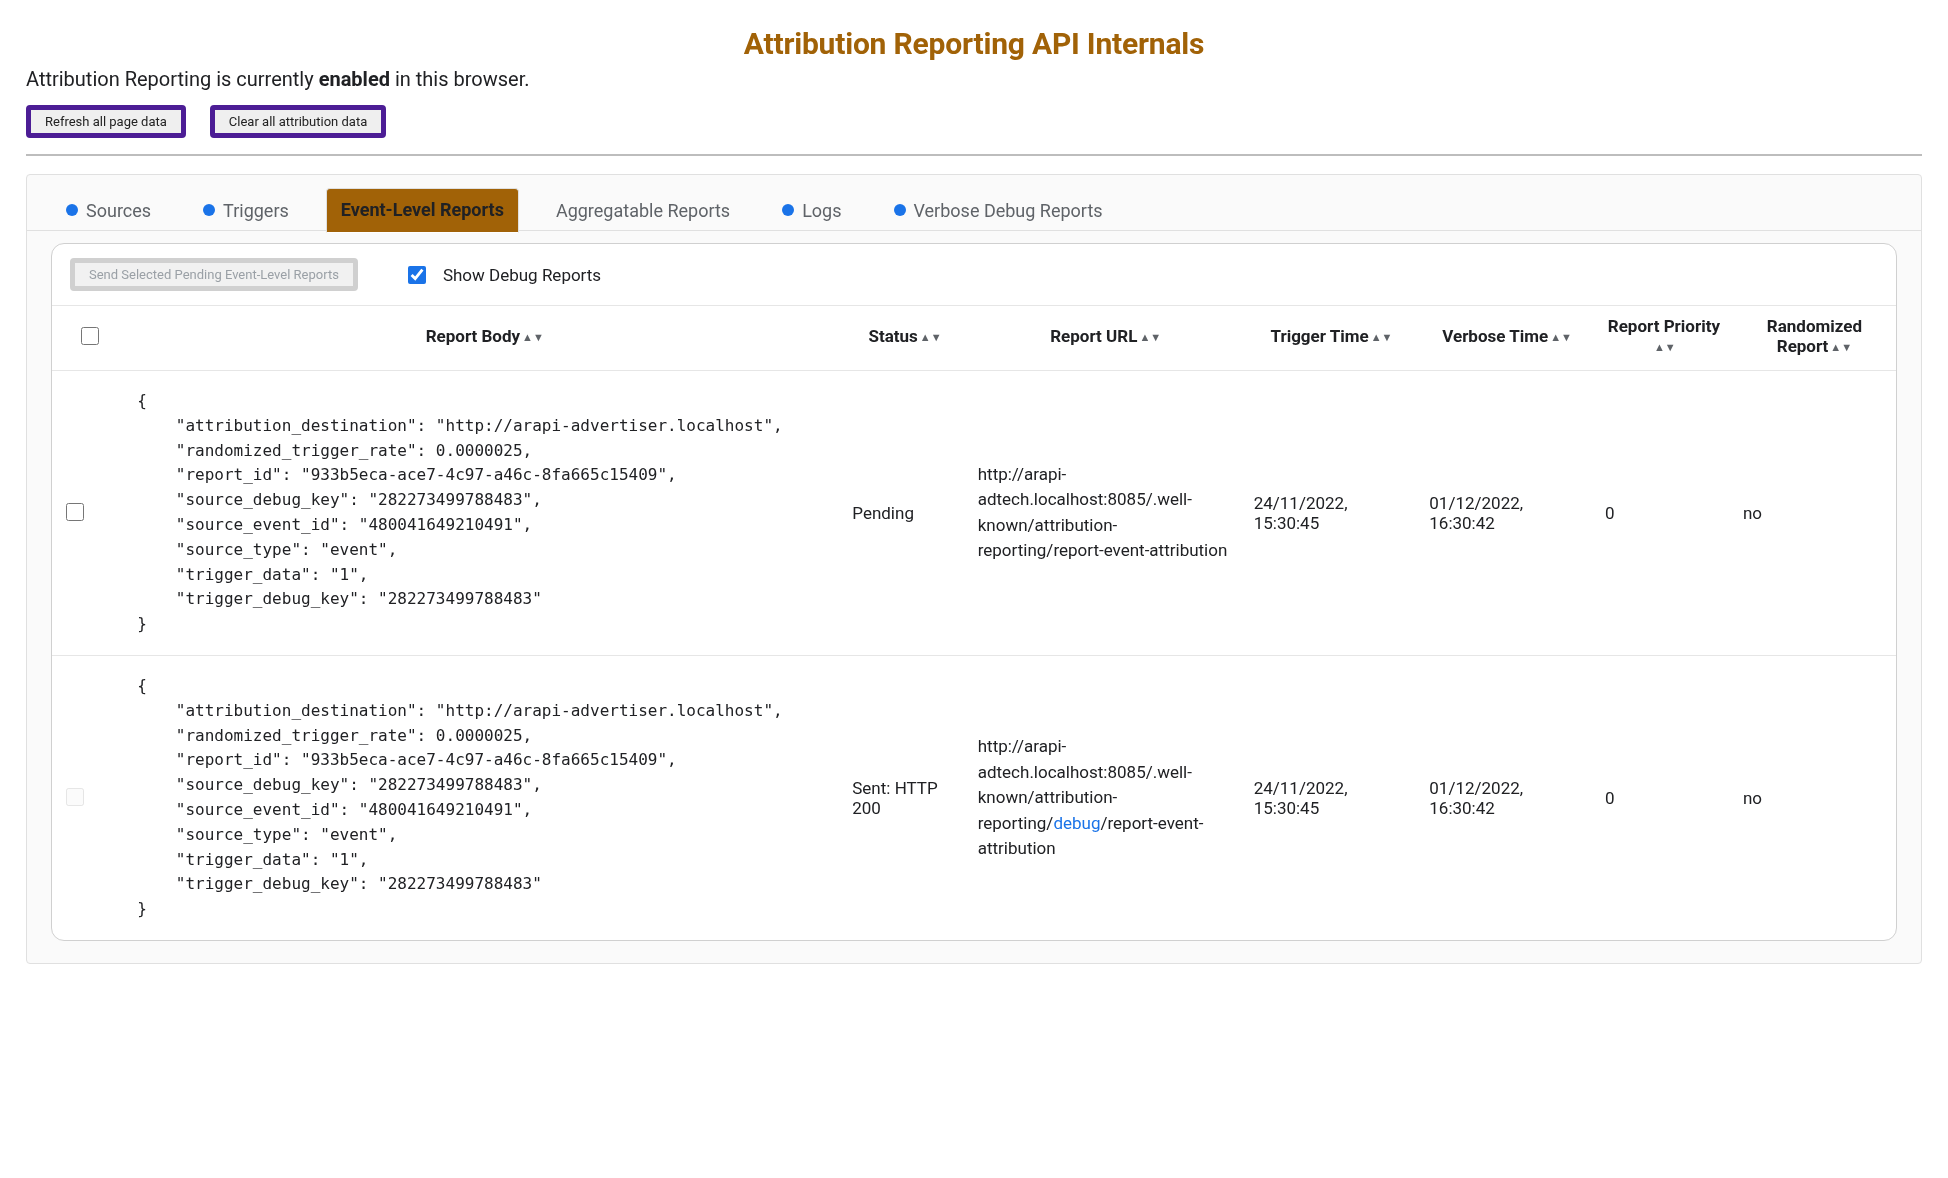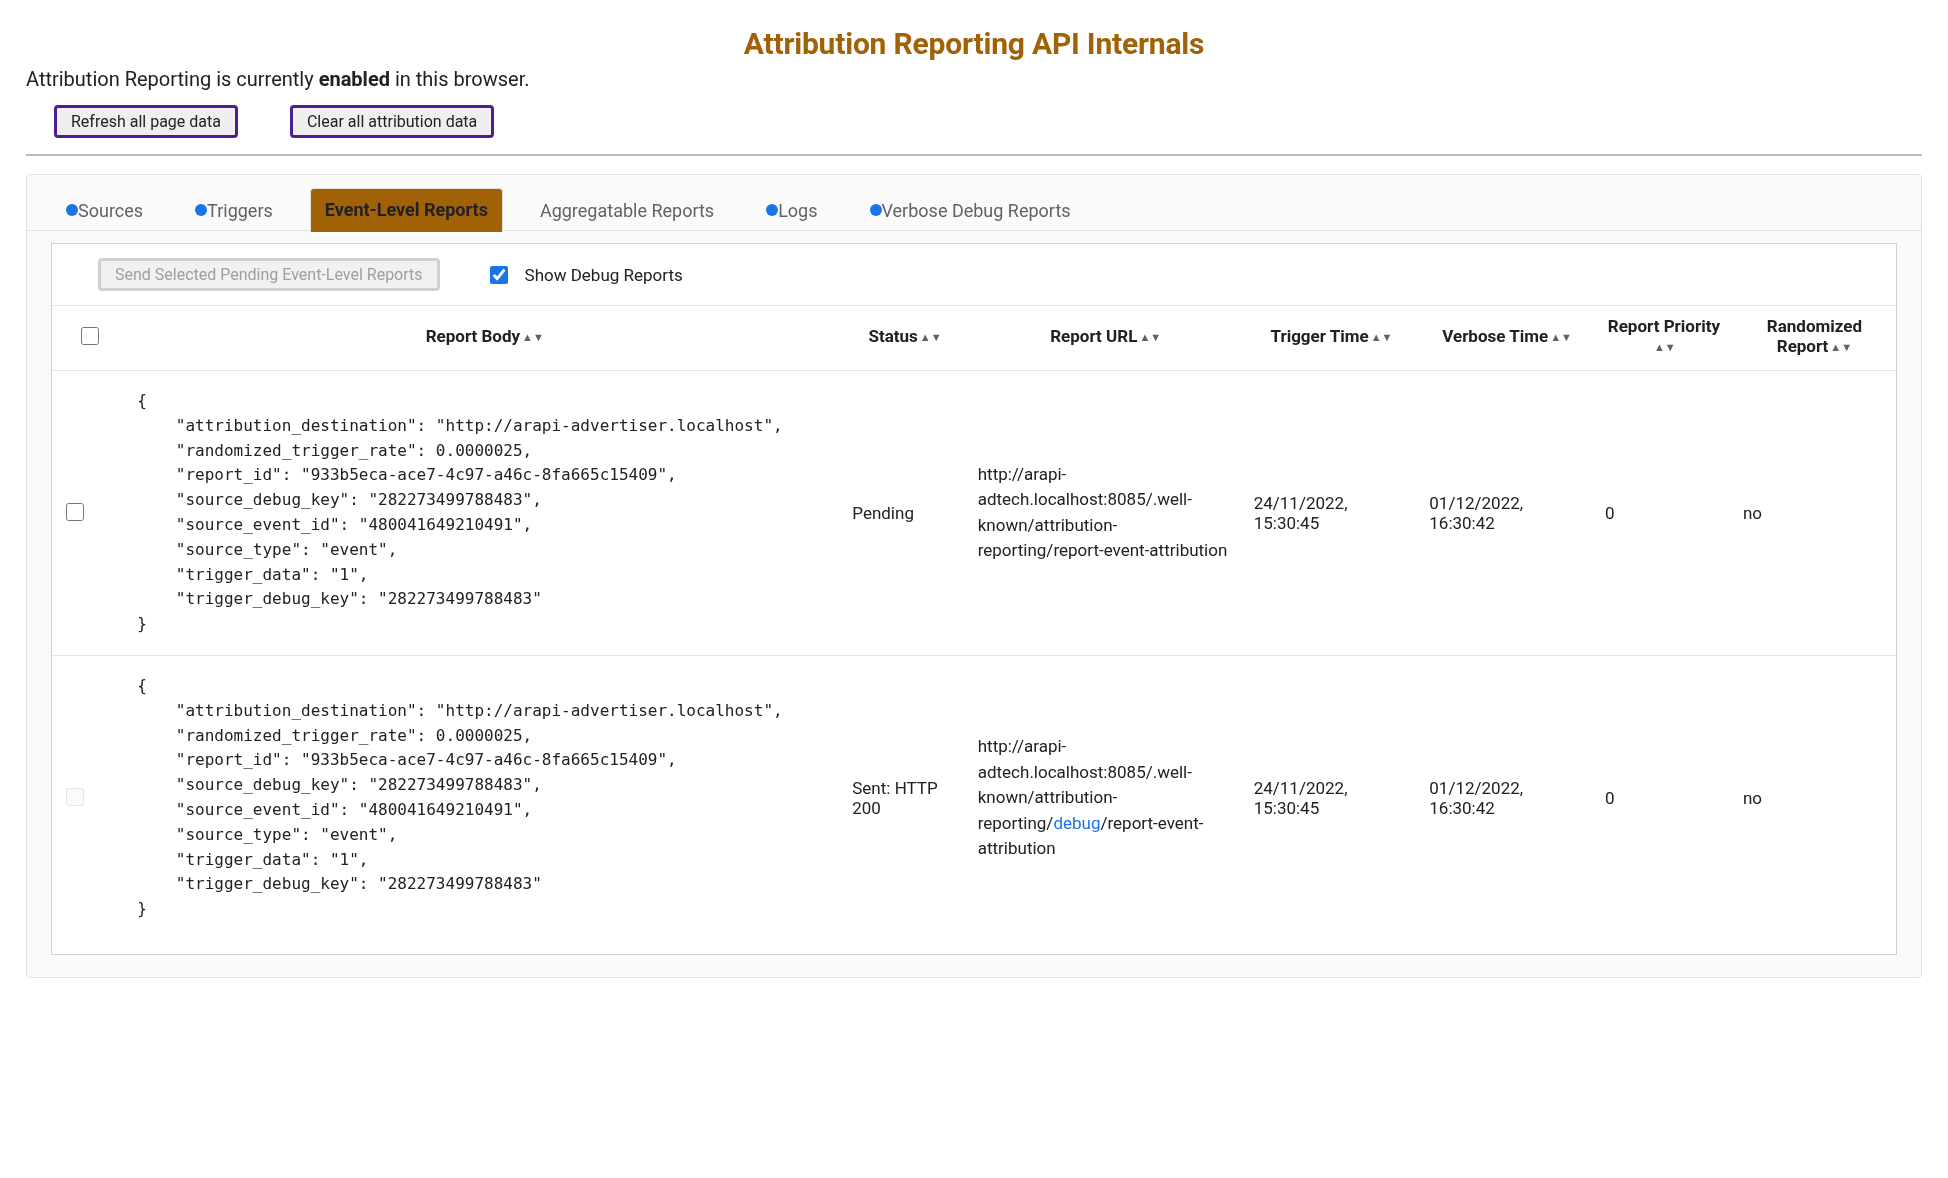--- a/index.html
+++ b/index.html
@@ -27,28 +27,27 @@
   }
   .status-line b { font-weight: 700; }
 
   .top-buttons {
     display: flex;
     gap: 24px;
     margin-bottom: 16px;
   }
   button.chrome-btn {
     font: inherit;
-    font-size: 16px;
+    font-size: 13px;
     padding: 4px 14px;
     background: #efefef;
-    border: 3px solid #4c1d95;
+    border: 5px solid #4c1d95;
     border-radius: 4px;
     color: #222;
     cursor: pointer;
-    margin-left: 28px;
   }
   button.chrome-btn:disabled {
     color: #9aa0a6;
     background: #f1f1f1;
     border-color: #d0d0d0;
     cursor: default;
   }
 
   hr.sep {
     border: none;
@@ -68,21 +67,21 @@
     display: flex;
     align-items: center;
     gap: 22px;
     padding: 14px 24px 0 24px;
     border-bottom: 1px solid #e0e0e0;
     height: 56px;
   }
   .tab {
     display: flex;
     align-items: center;
-    gap: 0;
+    gap: 8px;
     font-size: 18px;
     color: #5f6368;
     padding: 10px 14px 12px 14px;
     cursor: pointer;
     position: relative;
     top: 1px;
     border: 1px solid transparent;
     border-bottom: none;
   }
   .tab .dot {
@@ -107,23 +106,22 @@
   }
   h2.section-title {
     font-size: 24px;
     font-weight: 700;
     color: #3c4043;
     margin: 14px 0 18px 0;
   }
 
   .table-wrap {
     border: 1.5px solid #d0d0d0;
-    border-radius: 0;
+    border-radius: 13px;
     background: #fff;
-    padding-bottom: 14px;
   }
 
   .controls-row {
     display: flex;
     align-items: center;
     gap: 46px;
     padding: 14px 18px;
     border-bottom: 1px solid #e6e6e6;
   }
   .debug-check {

